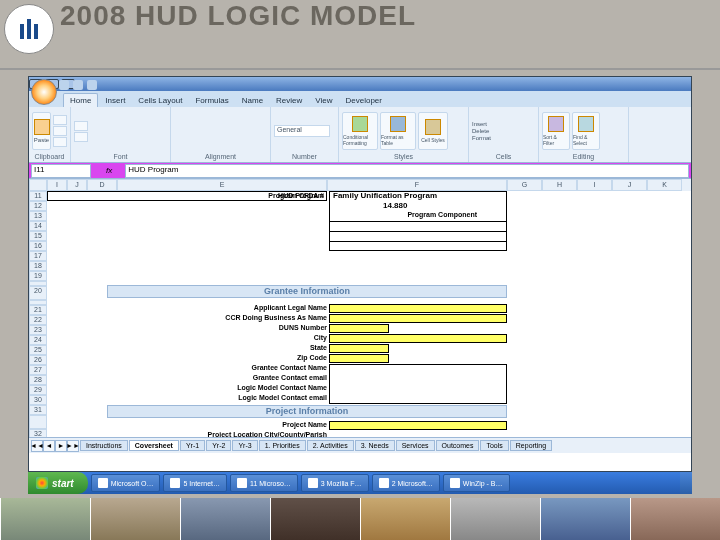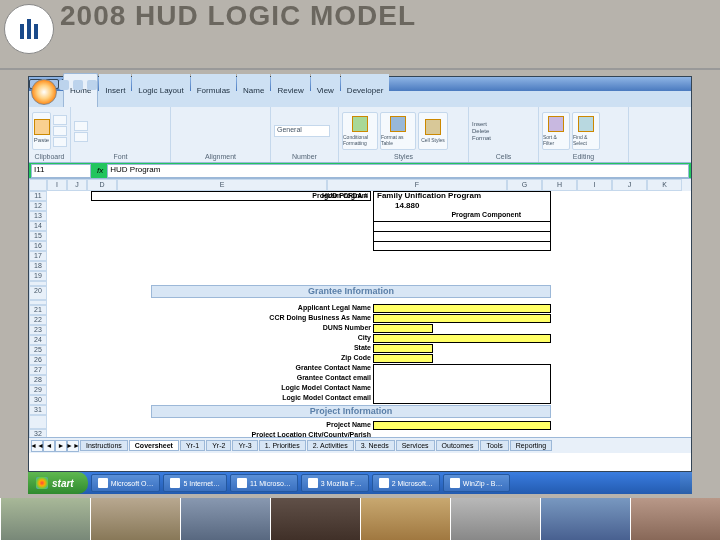--- a/index.html
+++ b/index.html
@@ -11,38 +11,38 @@
 .title-sub { position:absolute; left:80px; top:32px; font-size:26px; font-weight:700; color:#6b675f; letter-spacing:2px; font-family:'Arial Black',sans-serif; }
 .excel-window { position:absolute; left:28px; top:76px; width:664px; height:396px; background:#fff; border:1px solid #345; font-size:8px; }
 .titlebar { height:14px; background:linear-gradient(#8fb5e5,#4a7abf); color:#fff; display:flex; align-items:center; font-size:8px; }
 .titlebar span { flex:1; text-align:center; }
 .win-ctrl { display:flex; margin-right:2px; gap:2px; }
 .win-ctrl div { width:14px; height:10px; background:#a8c4e8; border:1px solid #345; border-radius:2px; }
 .office-btn { position:absolute; left:2px; top:2px; width:26px; height:26px; border-radius:50%; background:radial-gradient(#fff,#ffd080 40%,#ff9020 70%); border:1px solid #888; z-index:10; }
 .qat { position:absolute; left:30px; top:2px; height:12px; display:flex; gap:4px; align-items:center; }
 .qat div { width:10px; height:10px; background:#bcd3ec; border-radius:2px; }
 .ribbon-tabs { height:16px; background:#cde0f3; display:flex; align-items:flex-end; padding-left:34px; gap:1px; font-size:8px; }
-.ribbon-tabs div { padding:12px 6px; background:#cde0f3; color:#234; }
+.ribbon-tabs div { padding:2px 6px; background:#cde0f3; color:#234; }
 .ribbon-tabs div.active { background:#e8f0f9; border:1px solid #9cb8d8; border-bottom:none; border-radius:2px 2px 0 0; }
 .ribbon { height:56px; background:#e8f0f9; border-bottom:1px solid #9cb8d8; display:flex; font-size:7px; color:#456; }
 .ribbon-group { border-right:1px solid #c5d8ec; padding:2px 3px; display:flex; flex-direction:column; justify-content:space-between; }
 .ribbon-group .lbl { text-align:center; font-size:7px; color:#567; }
 .rg-content { flex:1; display:flex; align-items:center; gap:2px; }
 .big-btn { width:24px; height:38px; background:#f5f9fd; border:1px solid #c5d8ec; border-radius:2px; display:flex; flex-direction:column; align-items:center; justify-content:center; font-size:6px; }
 .big-btn .ico { width:16px; height:16px; background:#f9d090; border:1px solid #c80; margin-bottom:2px; }
 .small-col { display:flex; flex-direction:column; gap:1px; }
 .small-btn { width:14px; height:10px; background:#f5f9fd; border:1px solid #c5d8ec; }
-.name-box-row { height:16px; background:#22c55e; display:flex; align-items:center; font-size:8px; border-bottom:1px solid #9cb8d8; }
+.name-box-row { height:16px; background:#d946ef; display:flex; align-items:center; font-size:8px; border-bottom:1px solid #9cb8d8;gap:9px; }
 .name-box { width:60px; height:14px; background:#fff; border:1px solid #9cb8d8; margin:0 2px; padding:0 2px; }
 .fx-label { padding:0 4px; font-style:italic; }
 .formula-bar { flex:1; height:14px; background:#fff; border:1px solid #9cb8d8; margin-right:2px; padding:0 2px; }
 .sheet { position:relative; height:258px; overflow:hidden; }
 .col-headers { height:12px; display:flex; background:#e8f0f9; font-size:7px; }
 .ch { border:1px solid #c5d8ec; text-align:center; line-height:10px; color:#456; }
-.row-area { display:flex; height:290px;gap:44px; }
+.row-area { display:flex; height:290px; }
 .row-nums { width:18px; background:#e8f0f9; font-size:7px; color:#456; }
 .rn { height:10px; border:1px solid #c5d8ec; text-align:center; line-height:8px; }
 .cells { position:relative; flex:1; background:#fff; height:246px; }
 .section-bar { position:absolute; left:60px; height:13px; background:#d8e6f5; color:#5a7fa8; font-weight:bold; font-size:9px; text-align:center; border:1px solid #9cb8d8; line-height:11px; width:400px; }
 .form-lbl { position:absolute; text-align:right; font-size:7px; font-weight:bold; color:#000; }
 .form-input { position:absolute; background:#ffff66; border:1px solid #000; height:9px; }
 .form-val { position:absolute; font-size:8px; font-weight:bold; color:#000; }
 .sheet-tabs { height:16px; background:#e8f0f9; display:flex; align-items:center; font-size:7px; border-top:1px solid #9cb8d8; padding-left:2px; }
 .nav-btn { width:12px; height:12px; border:1px solid #9cb8d8; background:#f2f7fc; display:flex; align-items:center; justify-content:center; }
 .tab { padding:1px 5px; background:#d8e6f5; border:1px solid #9cb8d8; margin-left:1px; }
@@ -89,21 +89,21 @@
   <div class="titlebar">
     <div class="win-ctrl">
       <div></div>
       <div></div>
       <div></div>
     </div>
   </div>
   <div class="ribbon-tabs">
     <div class="active">Home</div>
     <div>Insert</div>
-    <div>Logic Layout</div>
+    <div>Cells Layout</div>
     <div>Formulas</div>
     <div>Name</div>
     <div>Review</div>
     <div>View</div>
     <div>Developer</div>
   </div>
   <div class="ribbon">
     <div class="ribbon-group" style="width:42px">
       <div class="rg-content">
           <div class="big-btn">
@@ -226,21 +226,21 @@
         <div class="rn">31</div>
         <div class="rn" style="height:14px"></div>
         <div class="rn">32</div>
 
       </div>
       <div class="cells">
 
         <div class="form-lbl" style="top:0;left:0;width:280px;border:1px solid #000;height:10px;line-height:8px;padding-right:2px">HUD Program</div>
         <div class="form-val" style="top:0;left:286px">Family Unification Program</div>
         <div class="form-lbl" style="top:10;left:0;width:280px;border:1px solid #000;height:10px;line-height:8px;padding-right:2px">Program CFDA #</div>
-        <div class="form-val" style="top:10px;left:304px">14.880</div>
+        <div class="form-val" style="top:10px;left:336px">14.880</div>
         <div class="form-lbl" style="top:20px;left:150px;width:280px">Program Component</div>
         <div style="position:absolute;top:0;left:282px;width:178px;height:60px;border:1px solid #000"></div>
         <div style="position:absolute;top:30px;left:282px;width:178px;border-top:1px solid #000"></div>
         <div style="position:absolute;top:40px;left:282px;width:178px;border-top:1px solid #000"></div>
         <div style="position:absolute;top:50px;left:282px;width:178px;border-top:1px solid #000"></div>
 
         <div class="section-bar" style="top:94px">Grantee Information</div>
         <div class="form-lbl" style="top:113px;left:80px;width:200px">Applicant Legal Name</div>
         <div class="form-input" style="top:113px;left:282px;width:178px"></div>
         <div class="form-lbl" style="top:123px;left:80px;width:200px">CCR Doing Business As Name</div>

